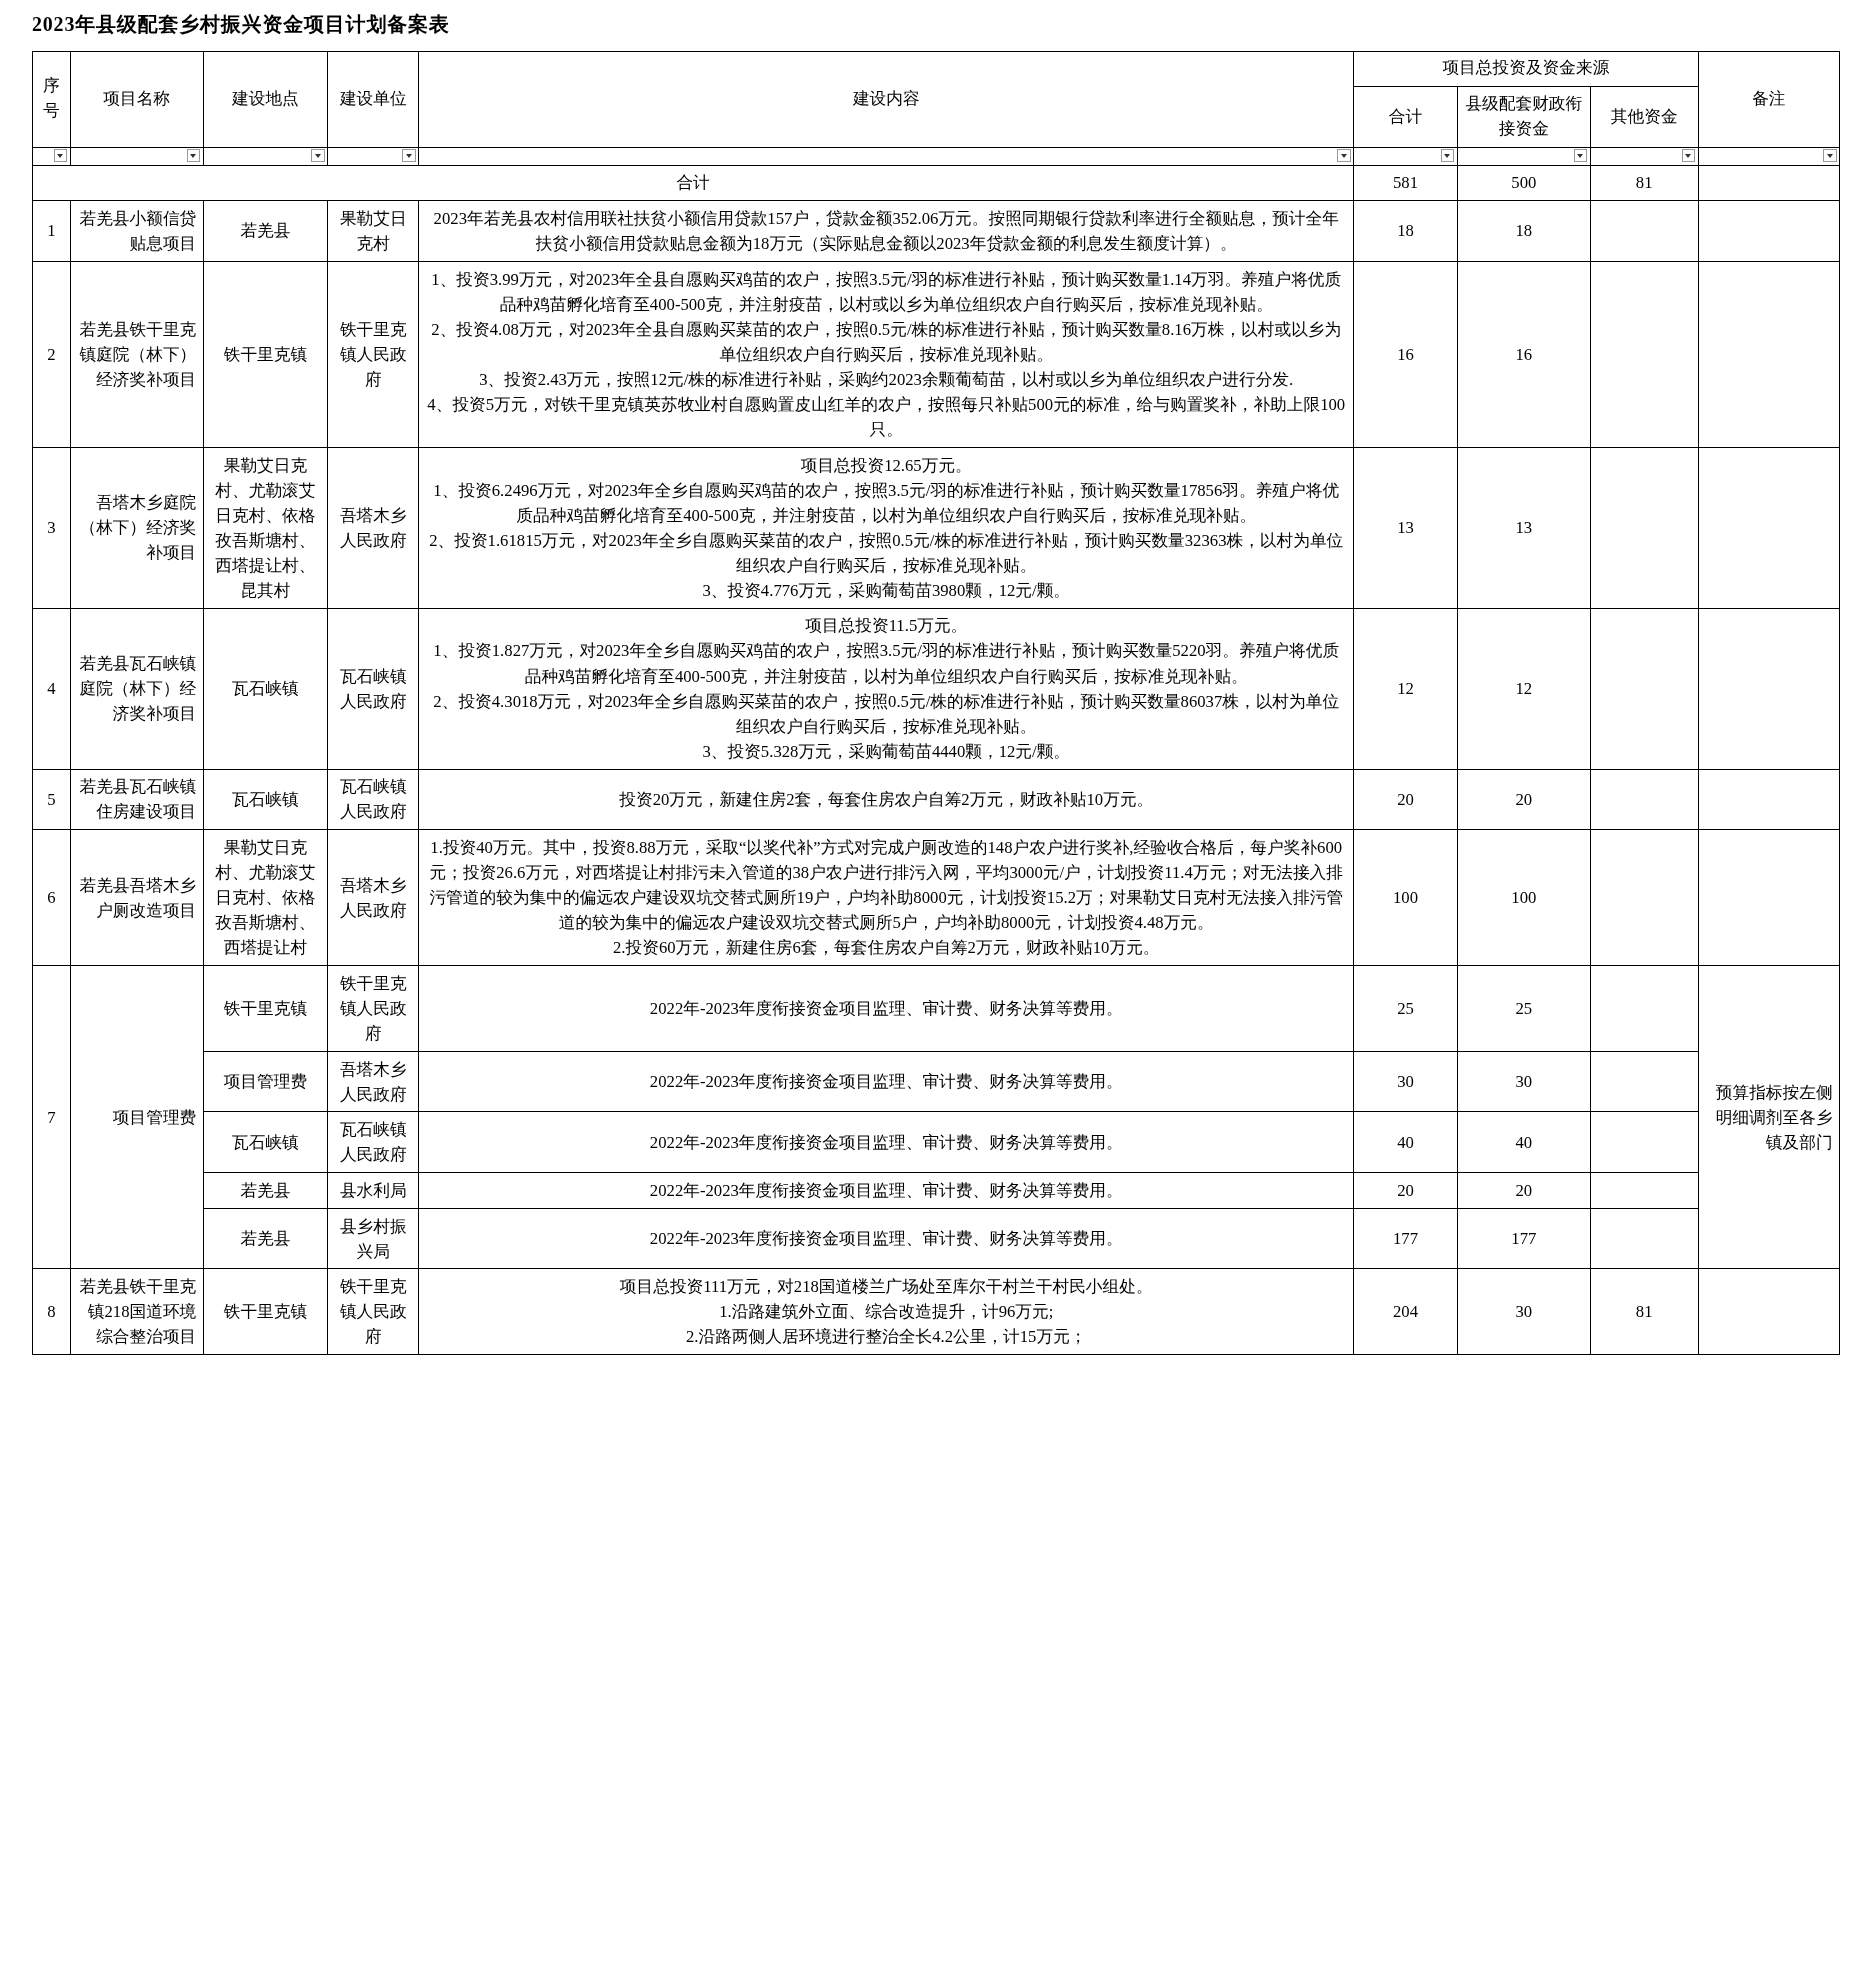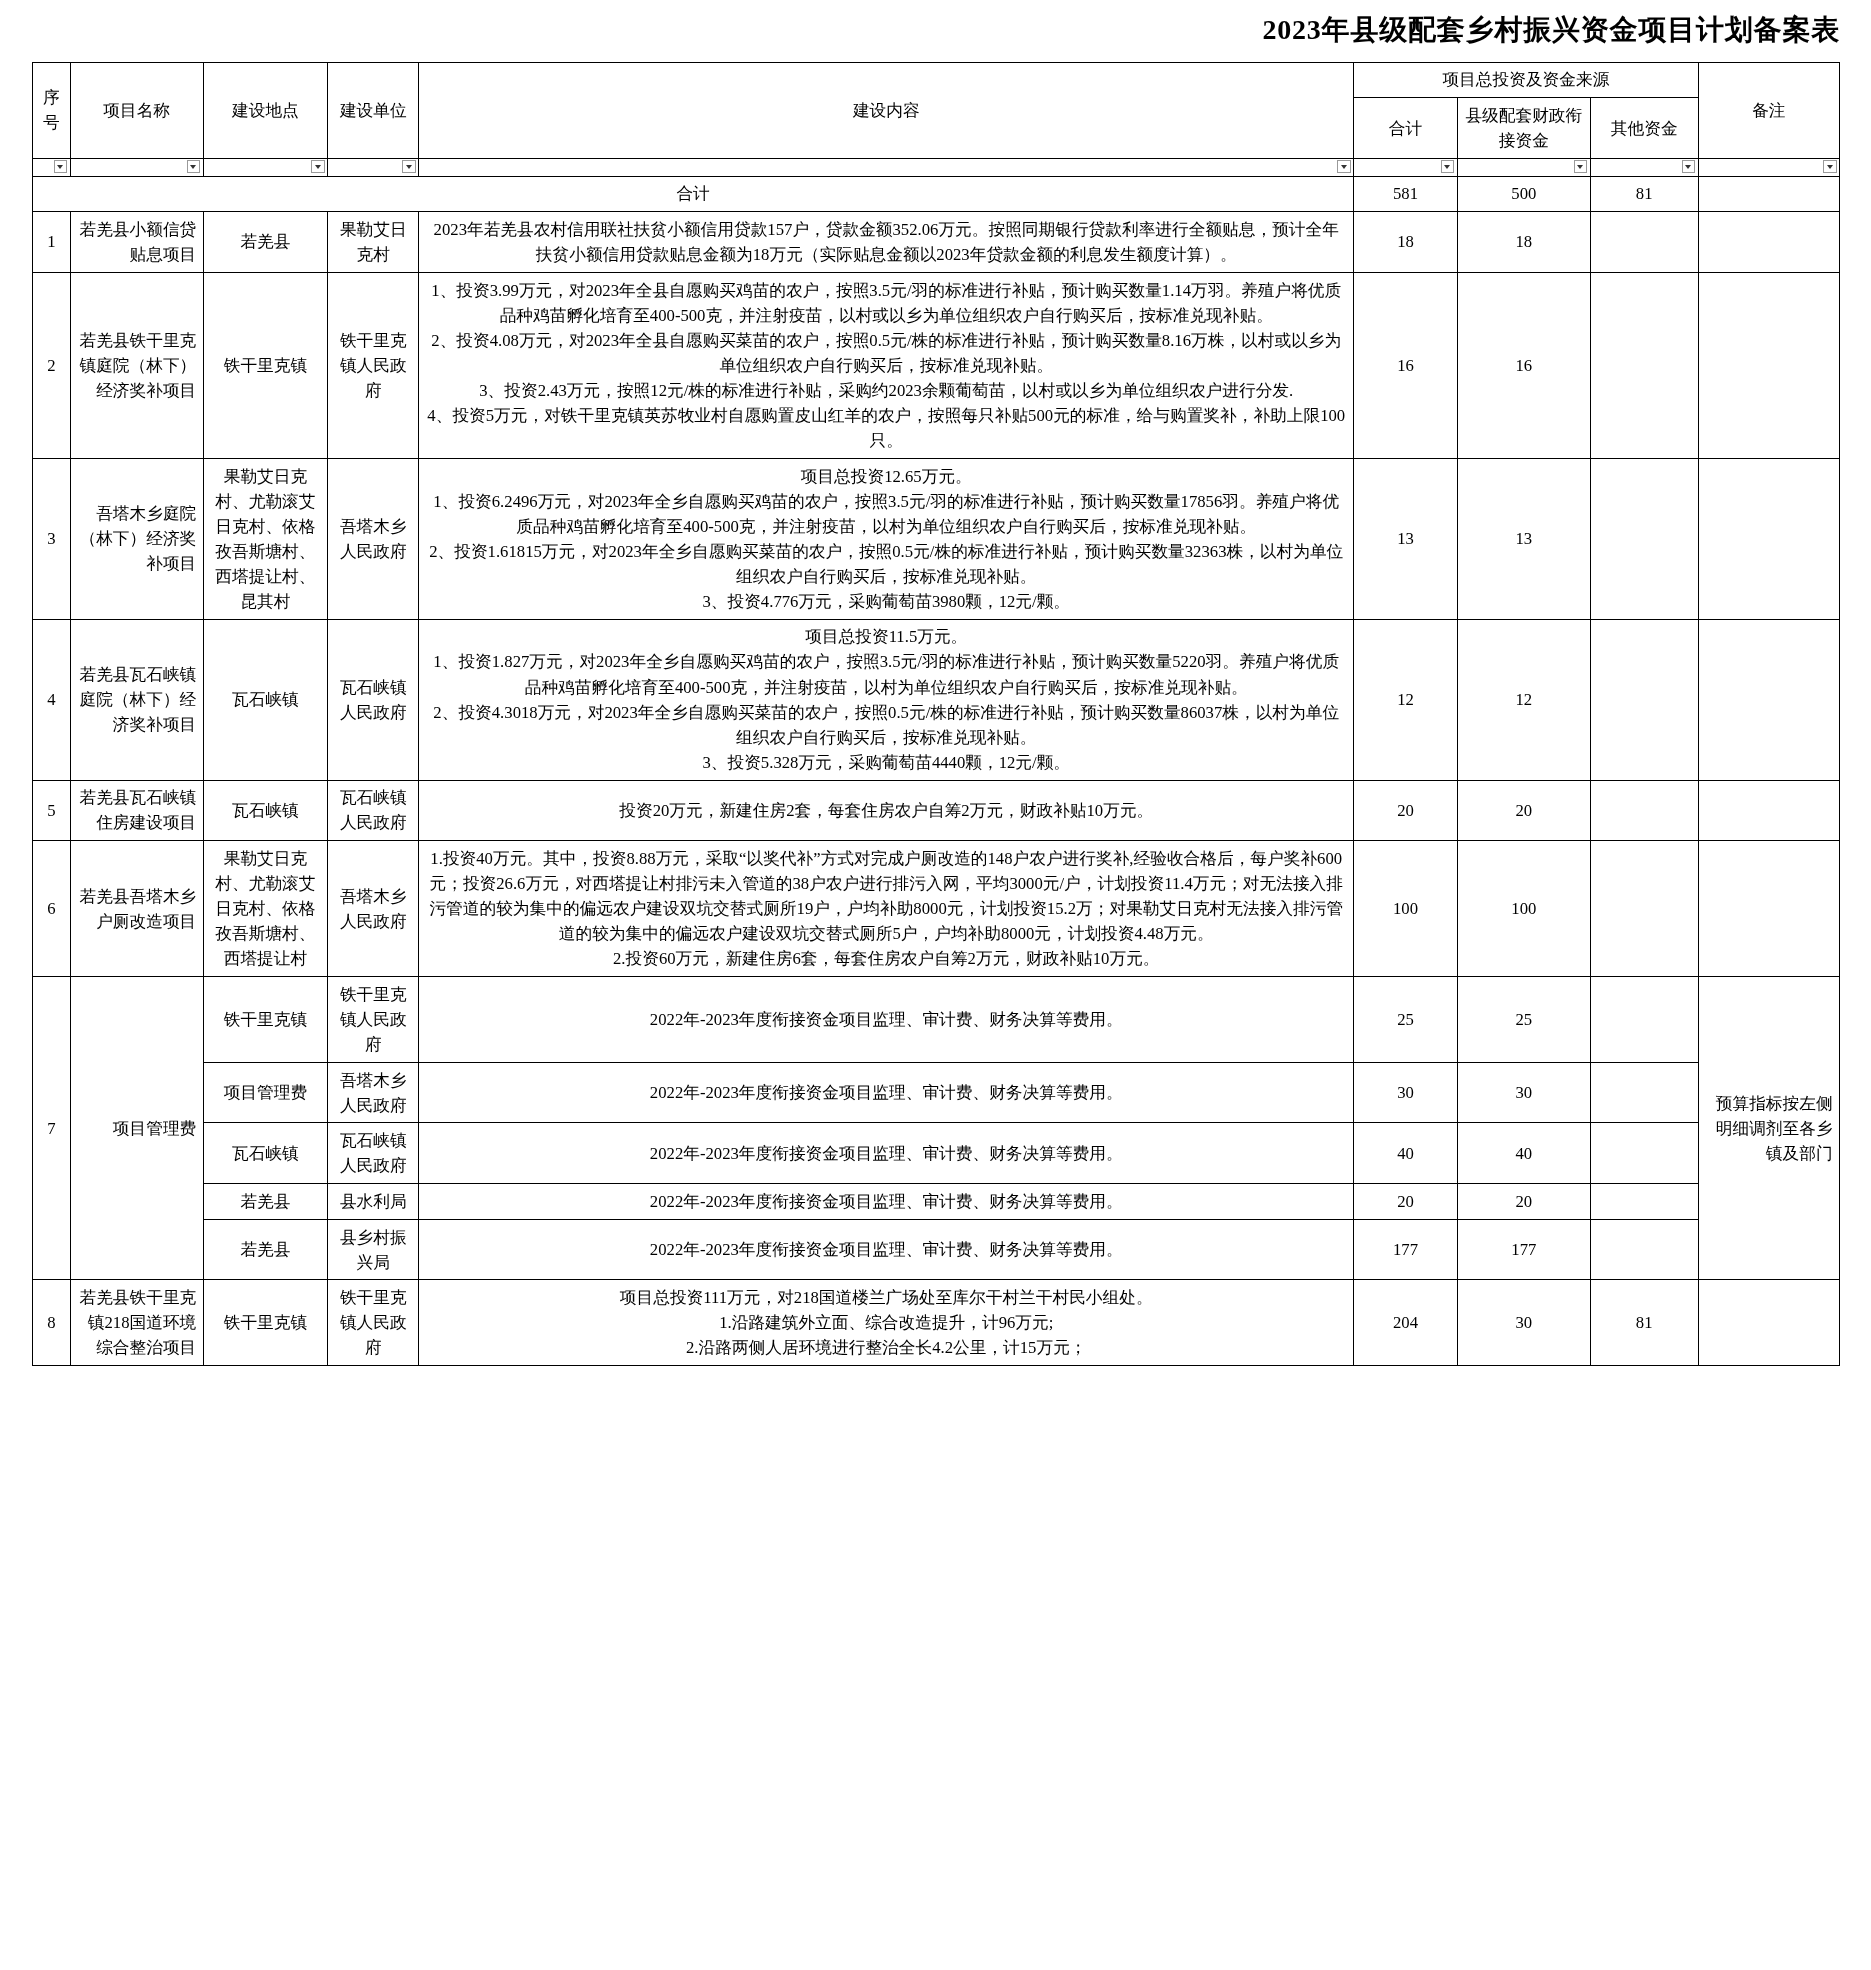--- a/index.html
+++ b/index.html
@@ -11,42 +11,43 @@
     width: 1872px;
     font-family: "Liberation Serif", "DejaVu Serif", serif;
     color: #000000;
   }
   .page {
     width: 1872px;
     box-sizing: border-box;
     padding: 0 32px;
   }
   .doc-title {
-    text-align: right;
-    font-size: 28px;
+    text-align: left;
+    font-size: 20px;
     font-weight: bold;
     padding: 11px 0 12.7px 0;
     letter-spacing: 0.8px;
   }
   table.main {
     border-collapse: collapse;
     width: 100%;
     table-layout: fixed;
   }
   table.main td, table.main th {
     border: 0.8px solid #000000;
     vertical-align: middle;
     font-size: 16.7px;
     line-height: 1.5;
     padding: 4.8px 6.4px;
     box-sizing: border-box;
   }
   th {
     font-weight: normal;
     text-align: center;
+    font-family: Liberation Mono, monospace;
   }
   .hdr-cell {
     text-align: center;
     font-size: 17.5px;
     padding: 4.8px 3.2px;
   }
   .filter-row td {
     height: 17.5px;
     padding: 0;
     position: relative;

